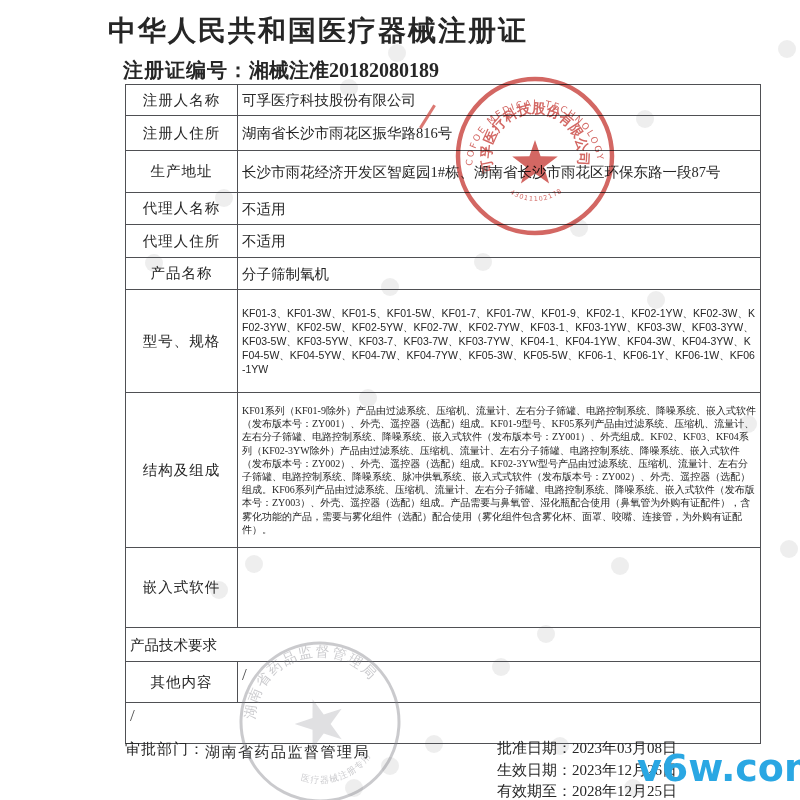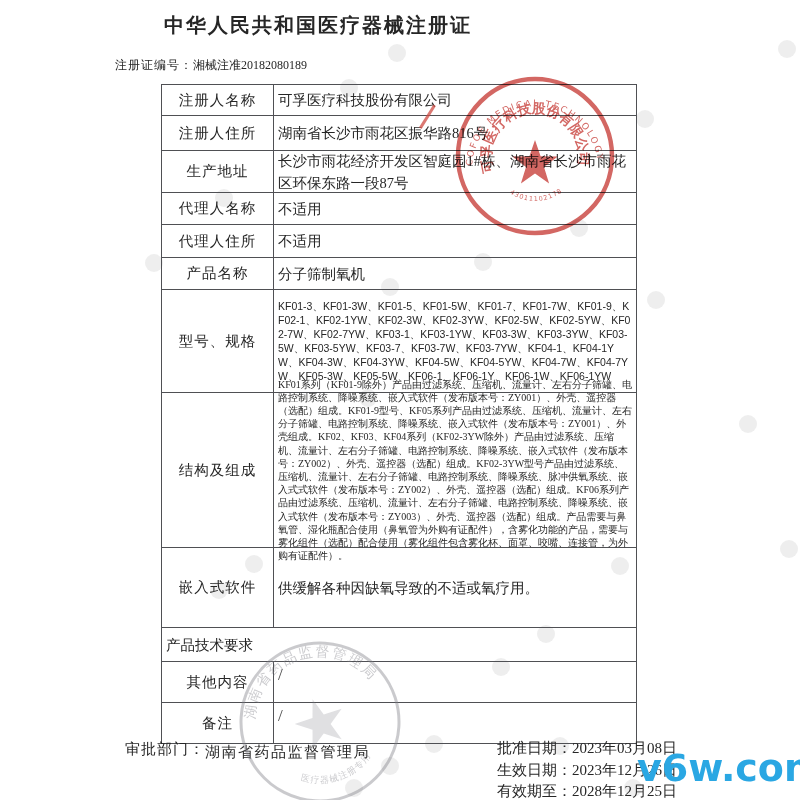--- a/index.html
+++ b/index.html
@@ -6,27 +6,27 @@
   body{
     width:800px;height:800px;background:#ffffff;
     font-family:"Liberation Serif","DejaVu Serif",serif;
     color:#262626;position:relative;overflow:hidden;
   }
   .page{position:absolute;inset:0;background:#fff;}
   .dot{position:absolute;width:18px;height:18px;border-radius:50%;
        background:#d9d9d9;opacity:.45;z-index:1;}
   .doc-title{
     position:absolute;left:0;top:12px;width:636px;text-align:center;
-    font-size:20px;font-weight:700;letter-spacing:2px;z-index:2;
-  }
-  .regno-line{position:absolute;left:115px;top:57px;font-size:12px;z-index:2;}
+    font-size:28px;font-weight:700;letter-spacing:2px;z-index:2;
+  }
+  .regno-line{position:absolute;left:123px;top:57px;font-size:20px;z-index:2;font-weight:bold;}
   .regno-line .lbl{letter-spacing:1px;}
   .cert-table{
-    position:absolute;left:125px;top:84px;width:476px;z-index:2;
-    border:1px solid #4f5054;box-sizing:border-box;background:transparent;margin-left:36px;
+    position:absolute;left:125px;top:84px;width:636px;z-index:2;
+    border:1px solid #4f5054;box-sizing:border-box;background:transparent;
   }
   .trow{display:flex;box-sizing:border-box;border-top:1px solid #4f5054;}
   .trow:first-child{border-top:none;}
   .cell-label{
     width:112px;flex:0 0 112px;box-sizing:border-box;
     border-right:1px solid #4f5054;
     display:flex;align-items:center;justify-content:center;
     font-size:14.5px;letter-spacing:1px;text-align:center;
   }
   .cell-value{
@@ -102,31 +102,29 @@
       <div class="trow row-6">
         <div class="cell-label">型号、规格</div>
         <div class="cell-value">KF01-3、KF01-3W、KF01-5、KF01-5W、KF01-7、KF01-7W、KF01-9、KF02-1、KF02-1YW、KF02-3W、KF02-3YW、KF02-5W、KF02-5YW、KF02-7W、KF02-7YW、KF03-1、KF03-1YW、KF03-3W、KF03-3YW、KF03-5W、KF03-5YW、KF03-7、KF03-7W、KF03-7YW、KF04-1、KF04-1YW、KF04-3W、KF04-3YW、KF04-5W、KF04-5YW、KF04-7W、KF04-7YW、KF05-3W、KF05-5W、KF06-1、KF06-1Y、KF06-1W、KF06-1YW</div>
       </div>
       <div class="trow row-7">
         <div class="cell-label">结构及组成</div>
         <div class="cell-value">KF01系列（KF01-9除外）产品由过滤系统、压缩机、流量计、左右分子筛罐、电路控制系统、降噪系统、嵌入式软件（发布版本号：ZY001）、外壳、遥控器（选配）组成。KF01-9型号、KF05系列产品由过滤系统、压缩机、流量计、左右分子筛罐、电路控制系统、降噪系统、嵌入式软件（发布版本号：ZY001）、外壳组成。KF02、KF03、KF04系列（KF02-3YW除外）产品由过滤系统、压缩机、流量计、左右分子筛罐、电路控制系统、降噪系统、嵌入式软件（发布版本号：ZY002）、外壳、遥控器（选配）组成。KF02-3YW型号产品由过滤系统、压缩机、流量计、左右分子筛罐、电路控制系统、降噪系统、脉冲供氧系统、嵌入式式软件（发布版本号：ZY002）、外壳、遥控器（选配）组成。KF06系列产品由过滤系统、压缩机、流量计、左右分子筛罐、电路控制系统、降噪系统、嵌入式软件（发布版本号：ZY003）、外壳、遥控器（选配）组成。产品需要与鼻氧管、湿化瓶配合使用（鼻氧管为外购有证配件），含雾化功能的产品，需要与雾化组件（选配）配合使用（雾化组件包含雾化杯、面罩、咬嘴、连接管，为外购有证配件）。</div>
       </div>
       <div class="trow row-8">
         <div class="cell-label">嵌入式软件</div>
-        <div class="cell-value">供缓解各种因缺氧导致的不适或氧疗用。</div>
       </div>
       <div class="trow row-9">
         <div class="cell-value">产品技术要求</div>
       </div>
       <div class="trow row-10">
         <div class="cell-label">其他内容</div>
         <div class="cell-value">/</div>
       </div>
       <div class="trow row-11">
-        <div class="cell-label">备注</div>
         <div class="cell-value">/</div>
       </div>
     </div>
 
   <div class="footer">
     <div class="approval">
       <span>审批部门：</span><span class="val">湖南省药品监督管理局</span>
     </div>
     <div class="dates">
       <div class="date-line">

